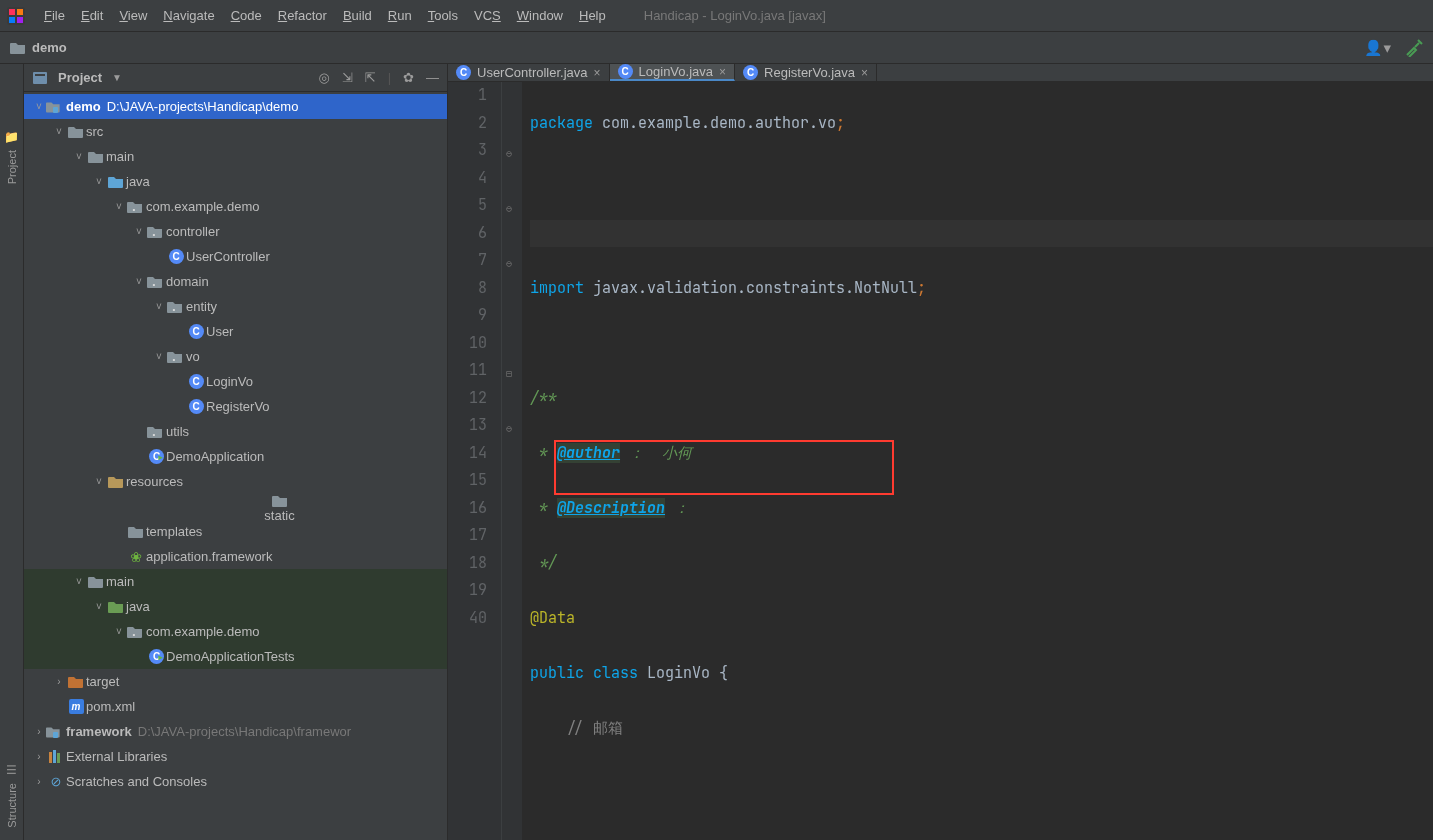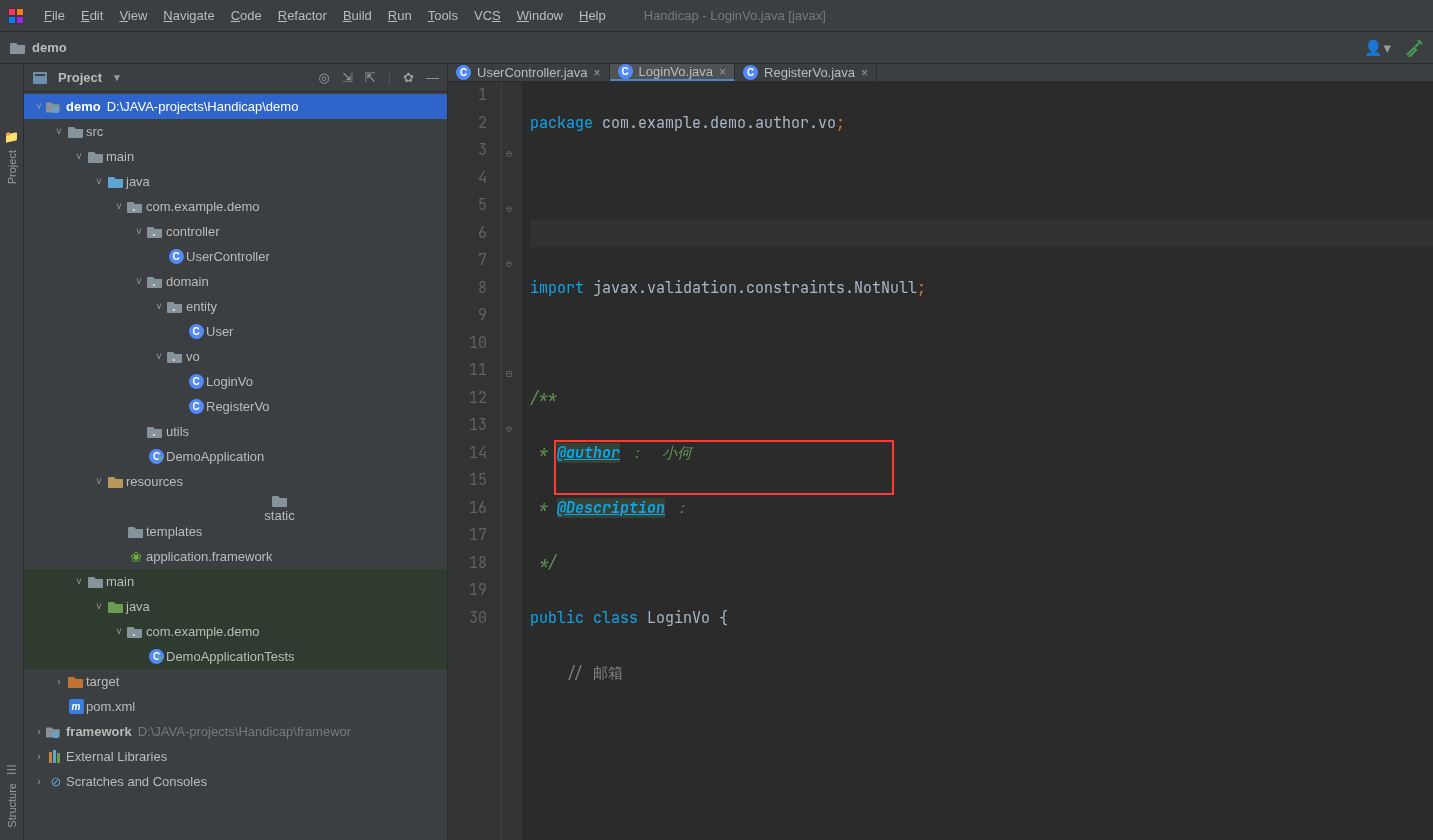--- a/index.html
+++ b/index.html
@@ -553,39 +553,40 @@
           <div>10</div>
           <div>11</div>
           <div>12</div>
           <div>13</div>
           <div>14</div>
           <div>15</div>
           <div>16</div>
           <div>17</div>
           <div>18</div>
           <div>19</div>
-          <div>30</div>
+          <div>40</div>
         </div>
       <div class="fold-gutter">
         <span class="fold-mark" style="top:58px;">⊖</span>
         <span class="fold-mark" style="top:113px;">⊖</span>
         <span class="fold-mark" style="top:168px;">⊖</span>
         <span class="fold-mark" style="top:278px;">⊟</span>
         <span class="fold-mark" style="top:333px;">⊖</span>
       </div>
       <div class="code">
 <div class="line"><span class="kw">package</span><span class="pkg"> com.example.demo.author.vo</span><span class="semi">;</span></div>
 <div class="line"></div>
 <div class="line cursorline"></div>
 <div class="line"><span class="kw">import</span><span class="pkg"> javax.validation.constraints.NotNull</span><span class="semi">;</span></div>
 <div class="line"></div>
 <div class="line"><span class="doc">/**</span></div>
 <div class="line"><span class="doc"> * </span><span class="doctag">@author</span><span class="doc"> ：  小何</span></div>
 <div class="line"><span class="doc"> * </span><span class="doctag">@Description</span><span class="doc"> ：</span></div>
 <div class="line"><span class="doc"> */</span></div>
+<div class="line"><span class="ann">@Data</span></div>
 <div class="line"><span class="kw">public</span> <span class="kw">class</span> <span class="type">LoginVo</span><span> {</span></div>
 <div class="line">    <span class="comment">// 邮箱</span></div>
 
 
 
 
 
 
         <div class="red-box" style="top:358px;left:32px;width:340px;height:55px;"></div>
       </div>

